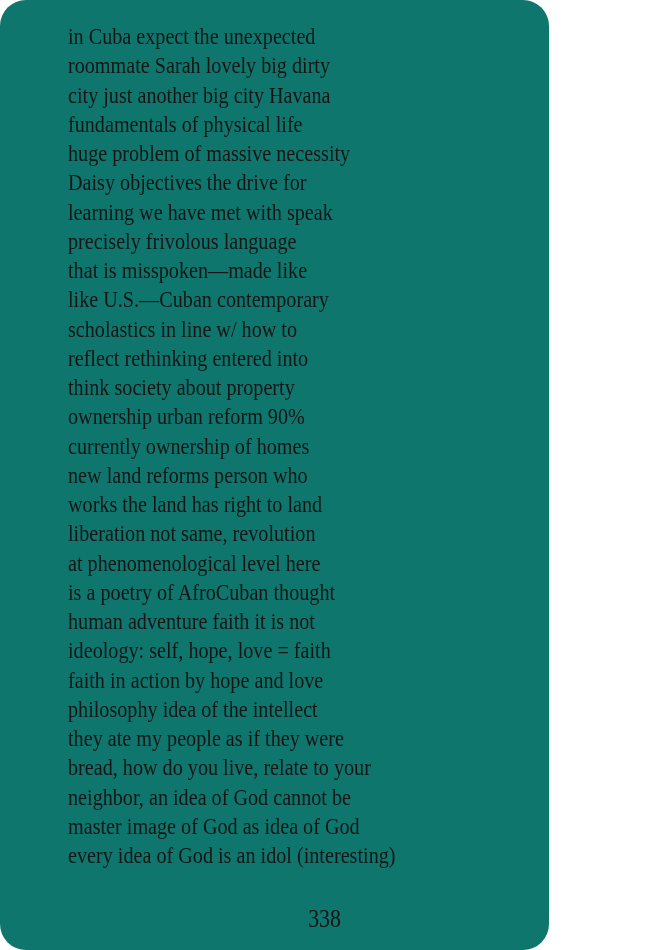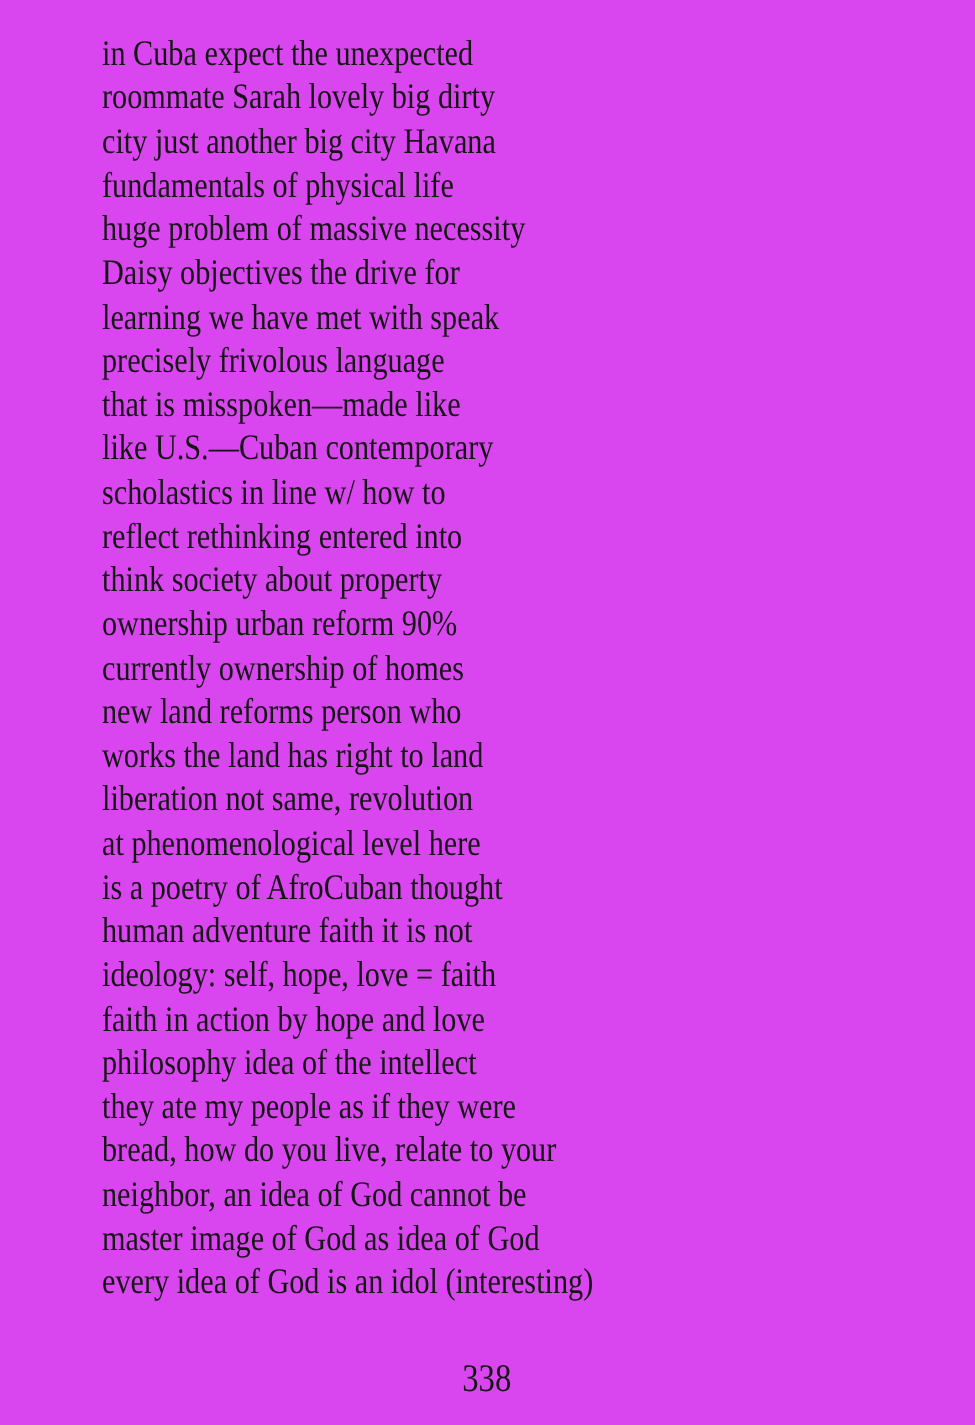--- a/index.html
+++ b/index.html
@@ -10,23 +10,24 @@
     width: 650px;
     height: 950px;
     background: #ffffff;
     overflow: hidden;
     position: relative;
     font-family: "Liberation Serif", "DejaVu Serif", serif;
     color: #151515;
   }
   .page {
     position: relative;
-    width: 650px;
+    width: 549px;
     height: 950px;
-    background: #d946ef;
+    background: #0f766e;
+    border-radius: 26px;
   }
   .poem {
     position: absolute;
     left: 68px;
     top: 22px;
     font-size: 24px;
     line-height: 29.25px;
     white-space: nowrap;
     transform: scaleX(0.84);
     transform-origin: 0 0;

